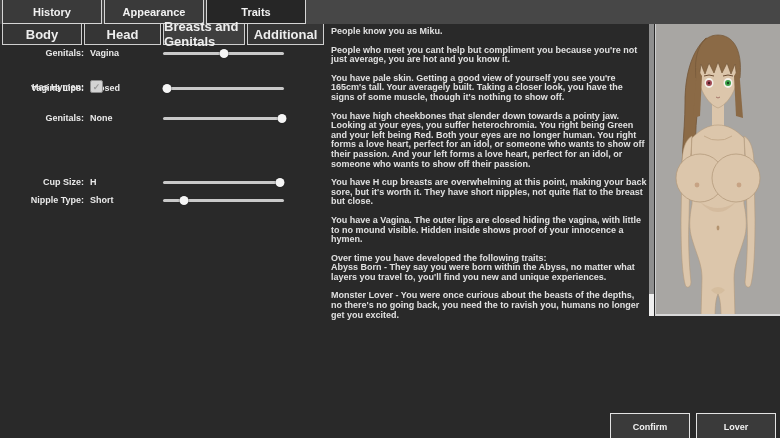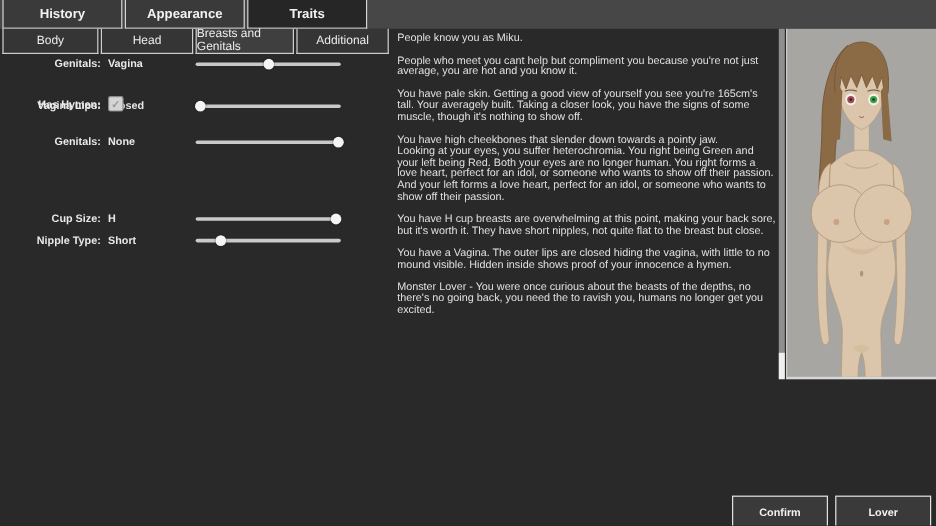--- a/index.html
+++ b/index.html
@@ -13,42 +13,42 @@
               border:1px solid #d6d6d6; border-top:none;
               display:flex; align-items:center; justify-content:center;
               color:#f2f2f2; font-size:11px; font-weight:700; cursor:pointer; }
   .main-tab.selected { background:#262626; }
 
   
   .subtabs { position:absolute; left:0; top:24px; height:21px; display:flex; }
   .sub-tab { height:21px; margin-left:2px; background:#353535;
              border:1px solid #cfcfcf; border-top:none;
              display:flex; align-items:center; justify-content:center;
-             color:#ededed; font-size:10px; font-weight:400; cursor:pointer; }
+             color:#ededed; font-size:13px; font-weight:700; cursor:pointer; }
   .sub-tab.active { background:#3f3f3f; }
 
   
   .controls { position:absolute; left:0; top:45px; width:326px; height:290px; }
   .row { position:absolute; left:0; width:326px; height:14px; }
   .lbl { position:absolute; left:0; top:1px; width:84px; text-align:right;
          color:#e9e9e9; font-size:9px; font-weight:700; }
   .val { position:absolute; left:90px; top:1px; color:#e9e9e9; font-size:9px; font-weight:700; }
   .slider { position:absolute; left:163px; top:0; width:121px; height:13px; cursor:pointer; }
   .slider .track { position:absolute; left:0; top:5px; width:121px; height:3px;
                    background:#c9c9c9; border-radius:2px; }
   .slider .thumb { position:absolute; top:2px; width:9px; height:9px; border-radius:50%;
                    background:#f5f5f5; transform:translateX(-50%); box-shadow:0 0 1px #000; }
   .checkbox { position:absolute; left:90px; top:-1px; width:13px; height:13px;
               background:#d4d4d4; border:1px solid #8a8a8a; border-radius:2px;
               display:flex; align-items:center; justify-content:center;
               color:#9a9a9a; font-size:9px; font-weight:700; cursor:pointer; }
 
   
   .desc { position:absolute; left:331px; top:27px; width:316px; height:292px;
-          color:#e0e0e0; font-size:9px; font-weight:400; line-height:9.6px; }
+          color:#e0e0e0; font-size:9px; font-weight:700; line-height:9.6px; }
   .desc .para { margin-bottom:9px; }
 
   
   .scrollbar { position:absolute; left:649px; top:24px; width:5px; height:292px;
                background:#8f8f8f; cursor:pointer; }
   .scrollbar .sb-thumb { position:absolute; left:0; bottom:0; width:5px; height:22px; background:#efefef; }
 
   
   .preview { position:absolute; left:655px; top:24px; width:125px; height:292px;
              background:#a8a6a3; border-left:1px solid #cfcfcf; border-bottom:2px solid #d8d8d8;
@@ -151,20 +151,24 @@
       <div>You have high cheekbones that slender down towards a pointy jaw.</div>
       <div>Looking at your eyes, you suffer heterochromia. You right being Green and your left being Red. Both your eyes are no longer human. You right forms a love heart, perfect for an idol, or someone who wants to show off their passion. And your left forms a love heart, perfect for an idol, or someone who wants to show off their passion.</div>
     </div>
     <div class="para">
         <div>You have H cup breasts are overwhelming at this point, making your back sore, but it's worth it. They have short nipples, not quite flat to the breast but close.</div>
       </div>
     <div class="para">
         <div>You have a Vagina. The outer lips are closed hiding the vagina, with little to no mound visible. Hidden inside shows proof of your innocence a hymen.</div>
       </div>
     <div class="para">
+      <div>Over time you have developed the following traits:</div>
+      <div>Abyss Born - They say you were born within the Abyss, no matter what layers you travel to, you'll find you new and unique experiences.</div>
+    </div>
+    <div class="para">
         <div>Monster Lover - You were once curious about the beasts of the depths, no there's no going back, you need the to ravish you, humans no longer get you excited.</div>
       </div>
   </div>
 
   <div class="scrollbar">
     <div class="sb-thumb"></div>
   </div>
 
   <div class="preview">
     <svg width="125" height="292" viewBox="0 0 125 292">

